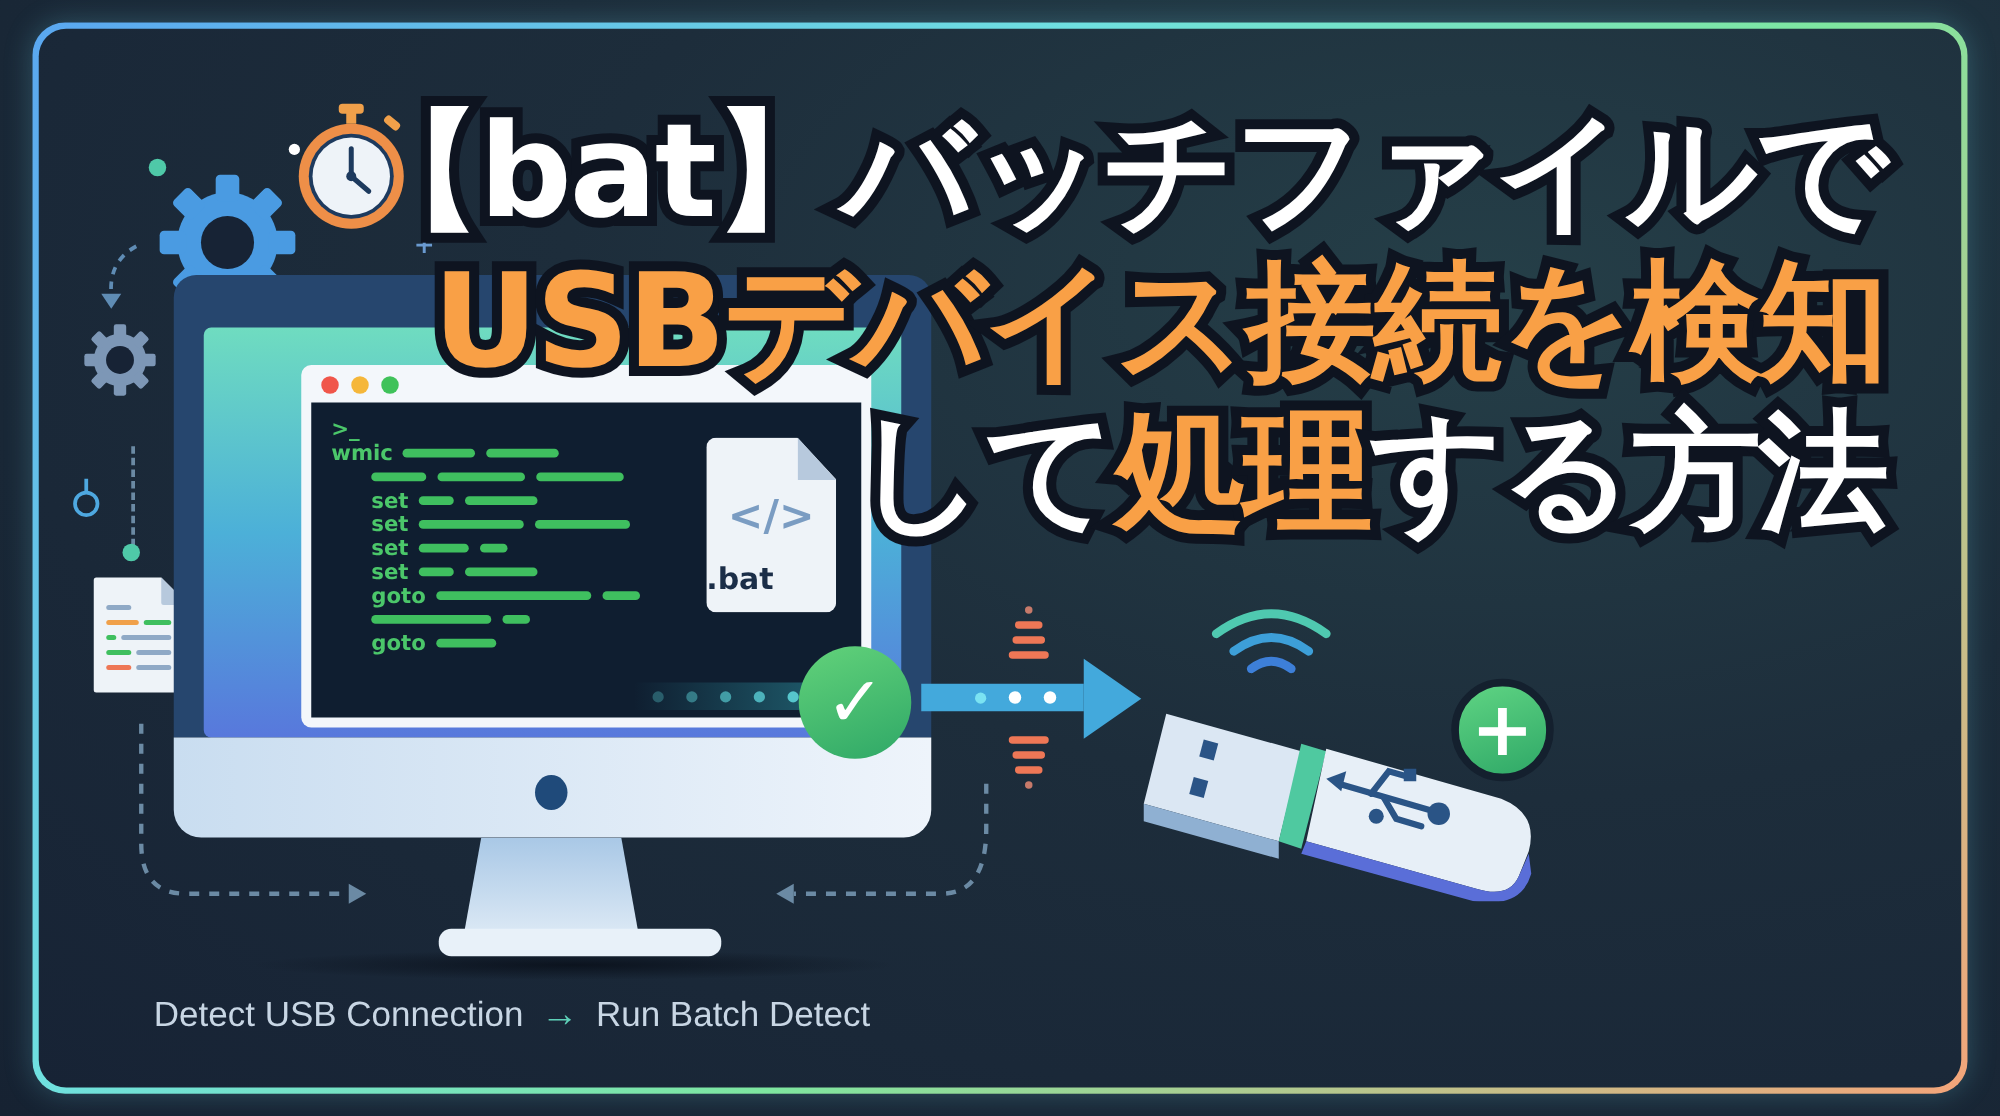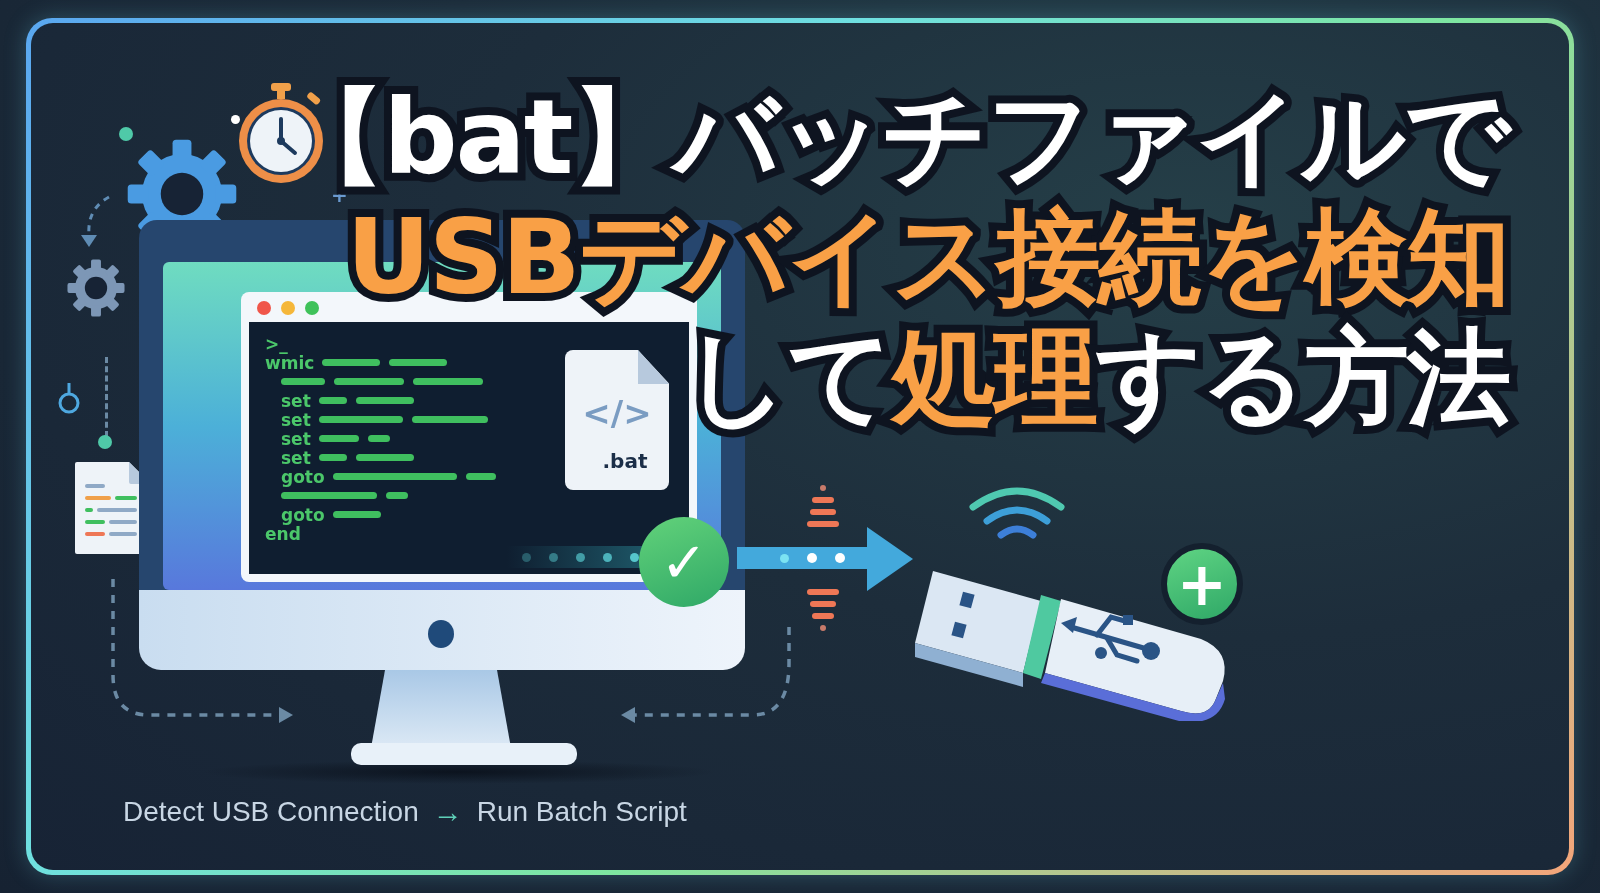--- a/index.html
+++ b/index.html
@@ -72,35 +72,35 @@
   .dots { position: absolute; left: 16px; top: 9px; display: flex; gap: 10px; }
   .dot { width: 14px; height: 14px; border-radius: 50%; }
   .term {
     position: absolute; left: 8px; top: 30px; width: 440px; height: 252px;
     background: #0f1e30; padding: 12px 16px;
     font-family: "DejaVu Sans Mono", monospace;
   }
   .term-line { display: flex; align-items: center; height: 19px; color: #4bc76a; font-size: 17px; font-weight: bold; }
   .kw { font-family: "DejaVu Sans", sans-serif; font-weight: bold; font-size: 17px; margin-right: 8px; }
   .bar { height: 7px; border-radius: 4px; background: #3fbf5f; margin-right: 9px; }
-  .indent { margin-left: 16px; }
+  .indent { margin-left: 32px; }
   .paren { color: #4bc76a; font-family: "DejaVu Sans", sans-serif; }
 
   
   .batfile {
     position: absolute; left: 534px; top: 327px; width: 104px; height: 140px;
     background: #eef3f8; border-radius: 8px;
     clip-path: polygon(0 0, 70% 0, 100% 24%, 100% 100%, 0 100%);
   }
   .batfold {
     position: absolute; left: 607px; top: 327px; width: 31px; height: 34px;
     background: #b7c9dd; clip-path: polygon(0 0, 100% 100%, 0 100%);
   }
   .batcode { position: absolute; left: 534px; top: 370px; width: 104px; text-align: center; color: #7a9cc2; font-size: 34px; font-weight: bold; }
-  .batlabel { position: absolute; left: 534px; top: 426px; width: 120px; text-align: center; color: #1b2e48; font-size: 20px; font-weight: bold; }
+  .batlabel { position: absolute; left: 534px; top: 426px; width: 120px; color: #1b2e48; font-size: 24px; font-weight: bold; }
 
   
   .flow-left {
     position: absolute; left: 476px; top: 523px; width: 150px; height: 22px;
     background: linear-gradient(90deg, transparent, #1e5a6a);
     display: flex; align-items: center; justify-content: flex-end; gap: 18px; padding-right: 18px;
   }
   .fdot { width: 9px; height: 9px; border-radius: 50%; background: #56c6cc; }
   .check {
     position: absolute; left: 608px; top: 494px; width: 90px; height: 90px; border-radius: 50%;
@@ -294,23 +294,20 @@
               <span class="bar" style="width:124px"></span>
               <span class="bar" style="width:30px"></span>
             </div>
           <div class="term-line indent">
               <span class="bar" style="width:96px"></span>
               <span class="bar" style="width:22px"></span>
             </div>
           <div class="term-line indent">
               <span class="kw">goto</span>
               <span class="bar" style="width:48px"></span>
-            </div>
-          <div class="term-line">
-              <span class="kw">end</span>
             </div>
         </div>
       </div>
     </div>
 
     <div class="batfile"></div>
     <div class="batfold"></div>
     <div class="batcode">&lt;/&gt;</div>
     <div class="batlabel">.bat</div>
 
@@ -371,17 +368,17 @@
 
     <div class="title">
       <span class="title-line t-white">【bat】バッチファイルで</span>
       <span class="title-line t-orange">USBデバイス接続を検知</span>
       <span class="title-line"><span class="t-white">して</span><span class="t-orange">処理</span><span class="t-white">する方法</span></span>
     </div>
 
     <div class="caption">
       <span>Detect USB Connection</span>
       <span class="cap-arrow">→</span>
-      <span>Run Batch Script</span>
+      <span>Run Batch Detect</span>
     </div>
 
   </div>
 </div>
 
 </body></html>

